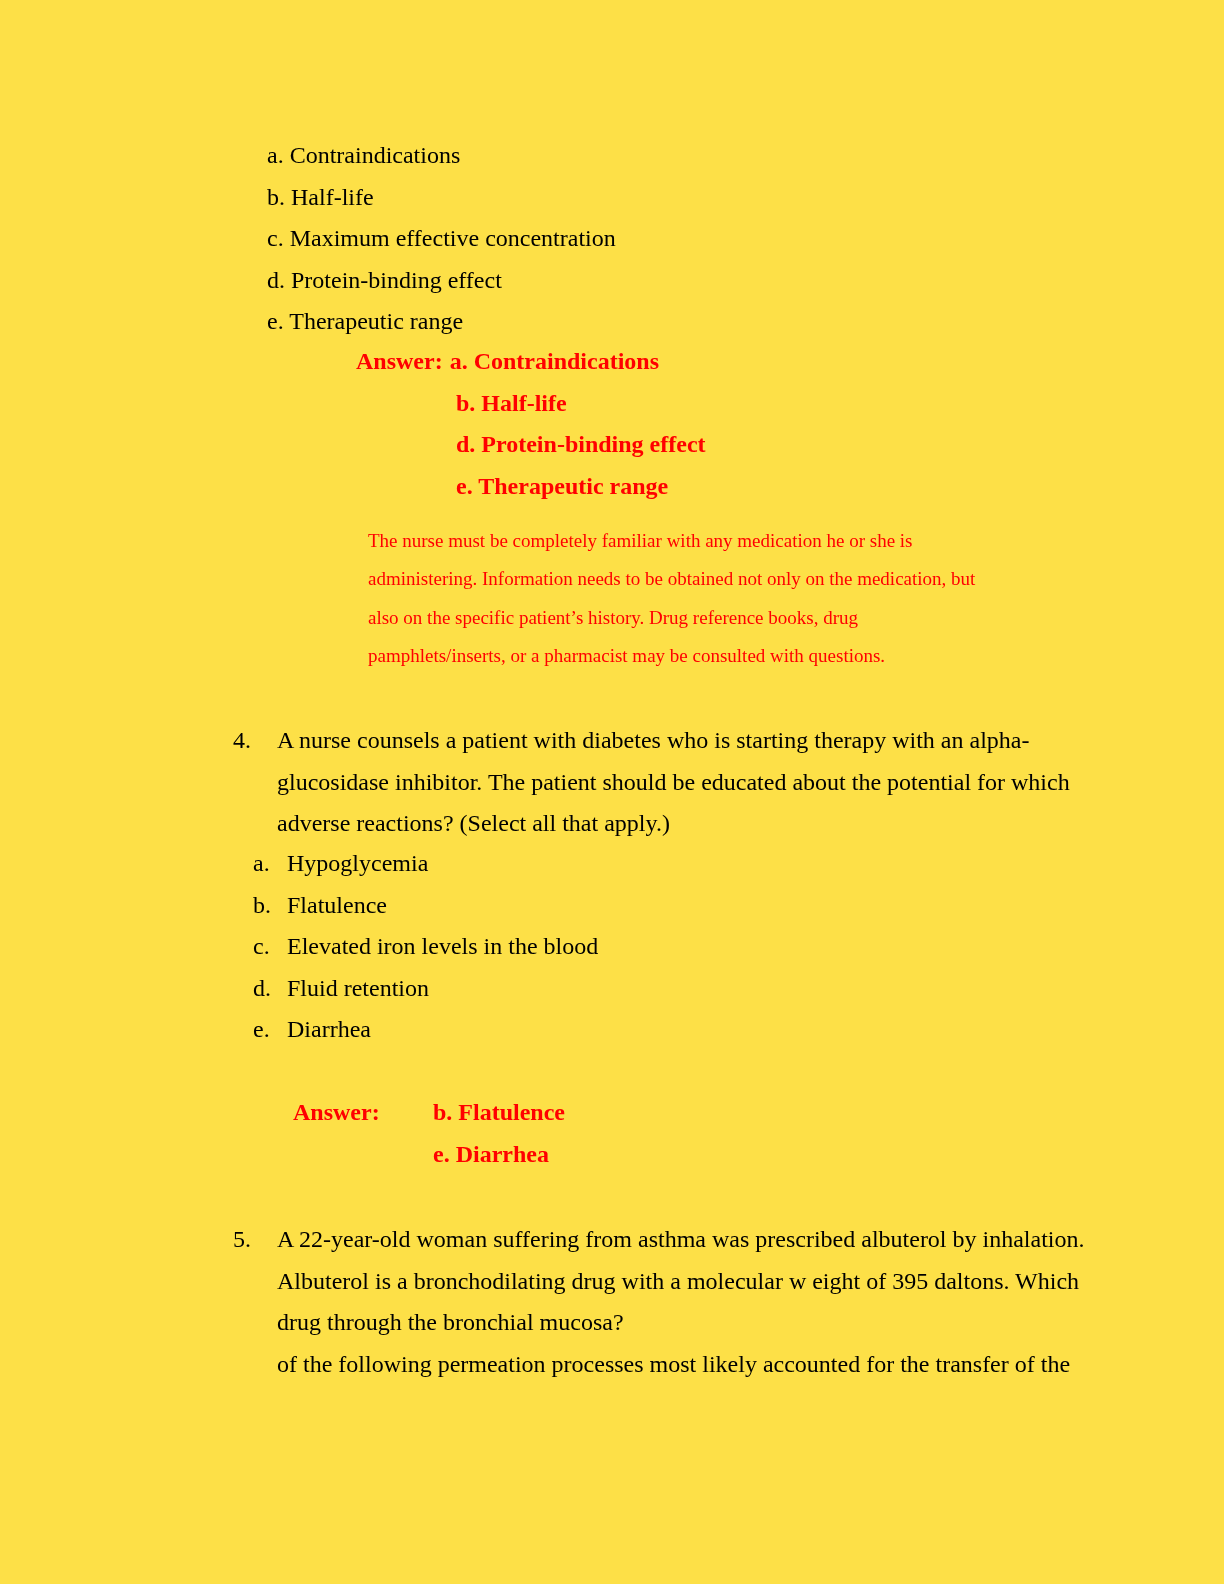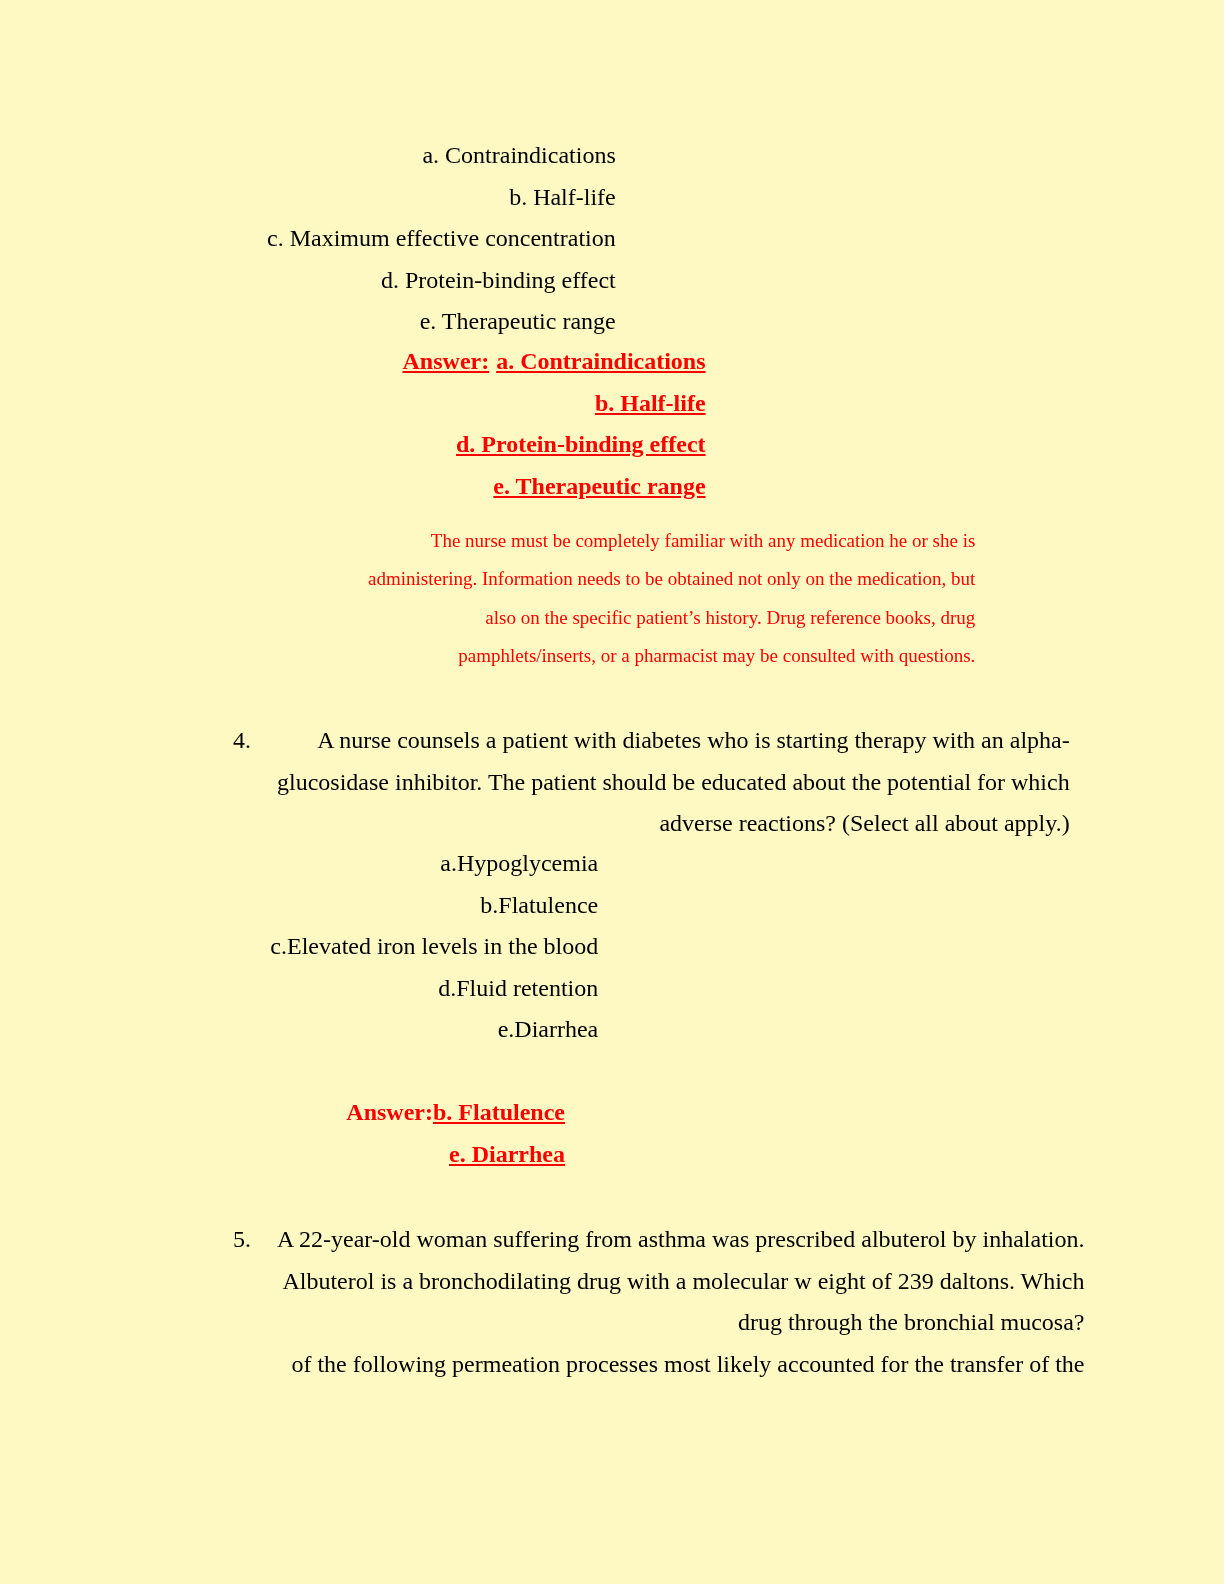--- a/index.html
+++ b/index.html
@@ -11,31 +11,30 @@
     width: 1224px;
     height: 1584px;
     position: relative;
     font-family: "Liberation Serif", "DejaVu Serif", serif;
     color: #000000;
     overflow: hidden;
   }
   .page {
     position: absolute;
     inset: 0;
-    background: #fef9c3;
-    text-align: right;
+    background: #fde047;
   }
   .block {
     position: absolute;
     font-size: 24px;
     line-height: 41.5px;
   }
   .line { white-space: nowrap; }
   .red  { color: var(--red, #ff0000); }
-  .bold { font-weight: 700; text-decoration: underline; }
+  .bold { font-weight: 700; }
 
   
   #q3-options { left: 267px; top: 135px; }
 
   
   #q3-answer { left: 356px; top: 341px; }
   #q3-answer .ans-label { margin-right: 7px; }
   #q3-answer .cont { padding-left: 100px; }
 
   
@@ -84,21 +83,21 @@
     <div class="line">administering. Information needs to be obtained not only on the medication, but</div>
     <div class="line">also on the specific patient’s history. Drug reference books, drug</div>
     <div class="line">pamphlets/inserts, or a pharmacist may be consulted with questions.</div>
   </div>
 
   <div class="block question" id="q4">
     <span class="qnum">4.</span>
     <div class="stem">
       <div class="line">A nurse counsels a patient with diabetes who is starting therapy with an alpha-</div>
       <div class="line">glucosidase inhibitor. The patient should be educated about the potential for which</div>
-      <div class="line">adverse reactions? (Select all about apply.)</div>
+      <div class="line">adverse reactions? (Select all that apply.)</div>
     </div>
   </div>
 
   <div class="block" id="q4-options">
     <div class="line">
       <span class="marker">a.</span><span>Hypoglycemia</span>
     </div>
     <div class="line">
       <span class="marker">b.</span><span>Flatulence</span>
     </div>
@@ -117,19 +116,19 @@
     <div class="line">
       <span class="ans-label">Answer:</span><span>b. Flatulence</span>
     </div>
     <div class="line indent">e. Diarrhea</div>
   </div>
 
   <div class="block question" id="q5">
     <span class="qnum">5.</span>
     <div class="stem">
       <div class="line">A 22-year-old woman suffering from asthma was prescribed albuterol by inhalation.</div>
-      <div class="line">Albuterol is a bronchodilating drug with a molecular w eight of 239 daltons. Which</div>
+      <div class="line">Albuterol is a bronchodilating drug with a molecular w eight of 395 daltons. Which</div>
       <div class="line">drug through the bronchial mucosa?</div>
       <div class="line">of the following permeation processes most likely accounted for the transfer of the</div>
     </div>
   </div>
 
 </div>
 
 </body></html>

